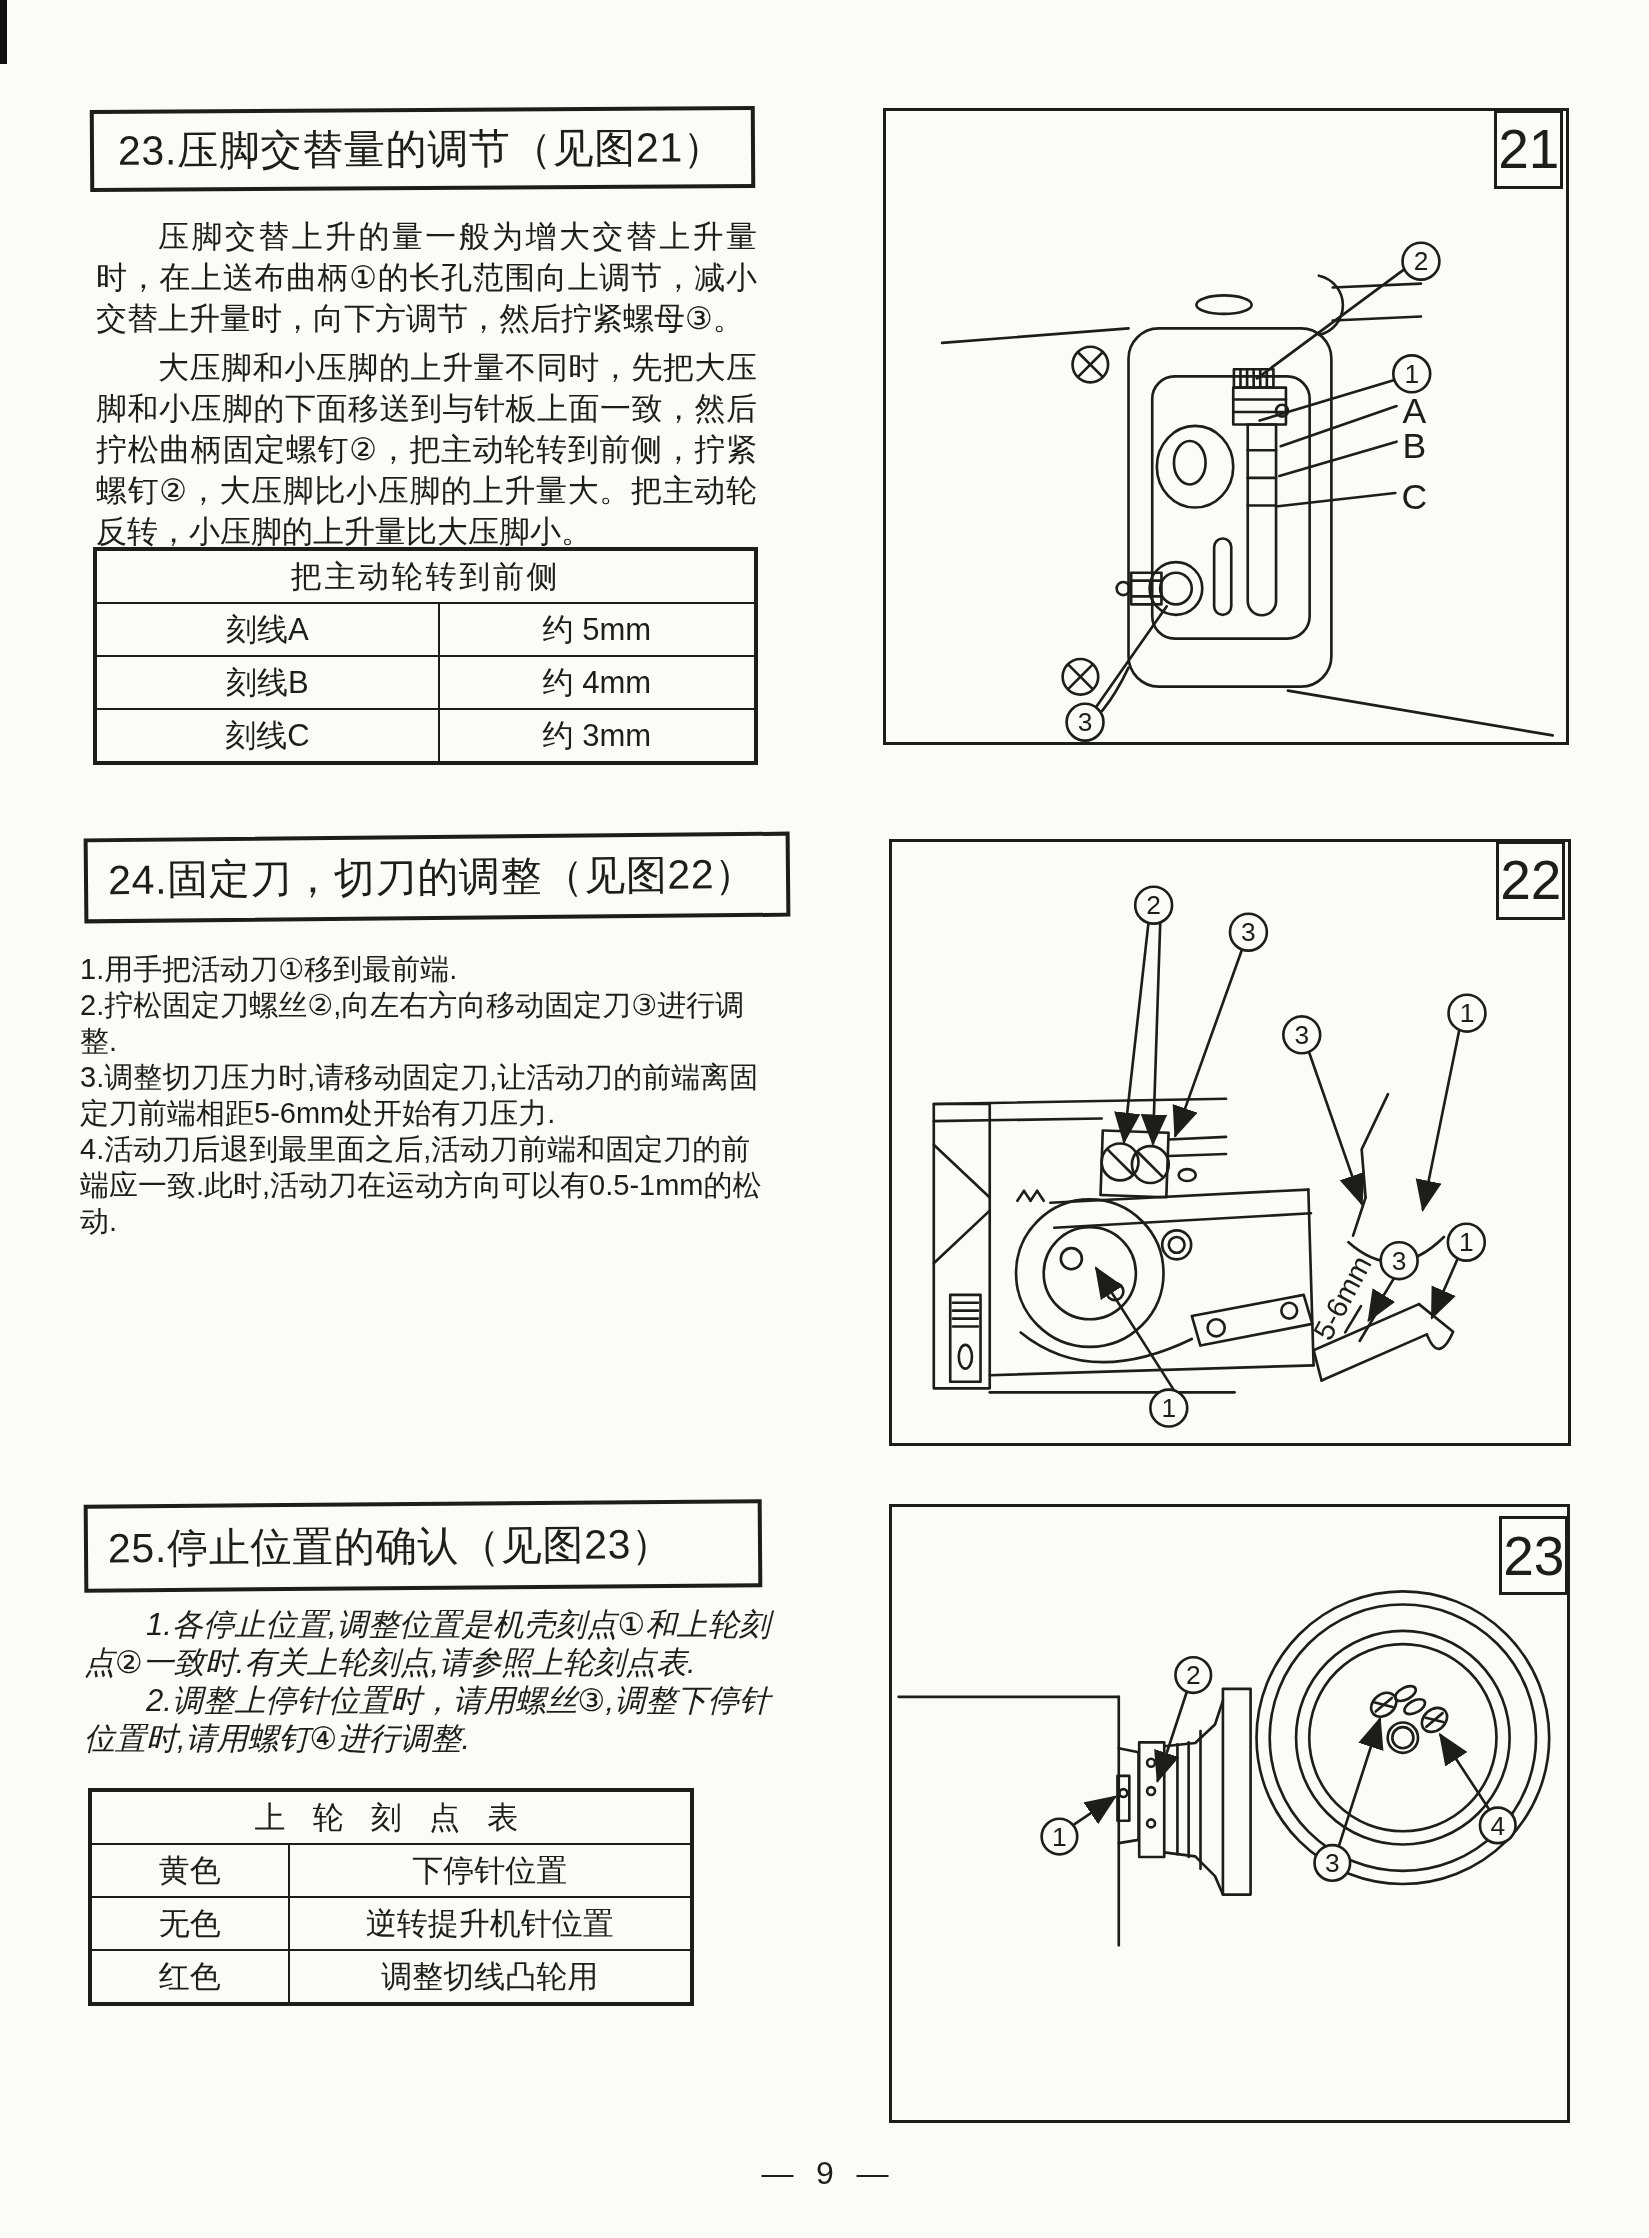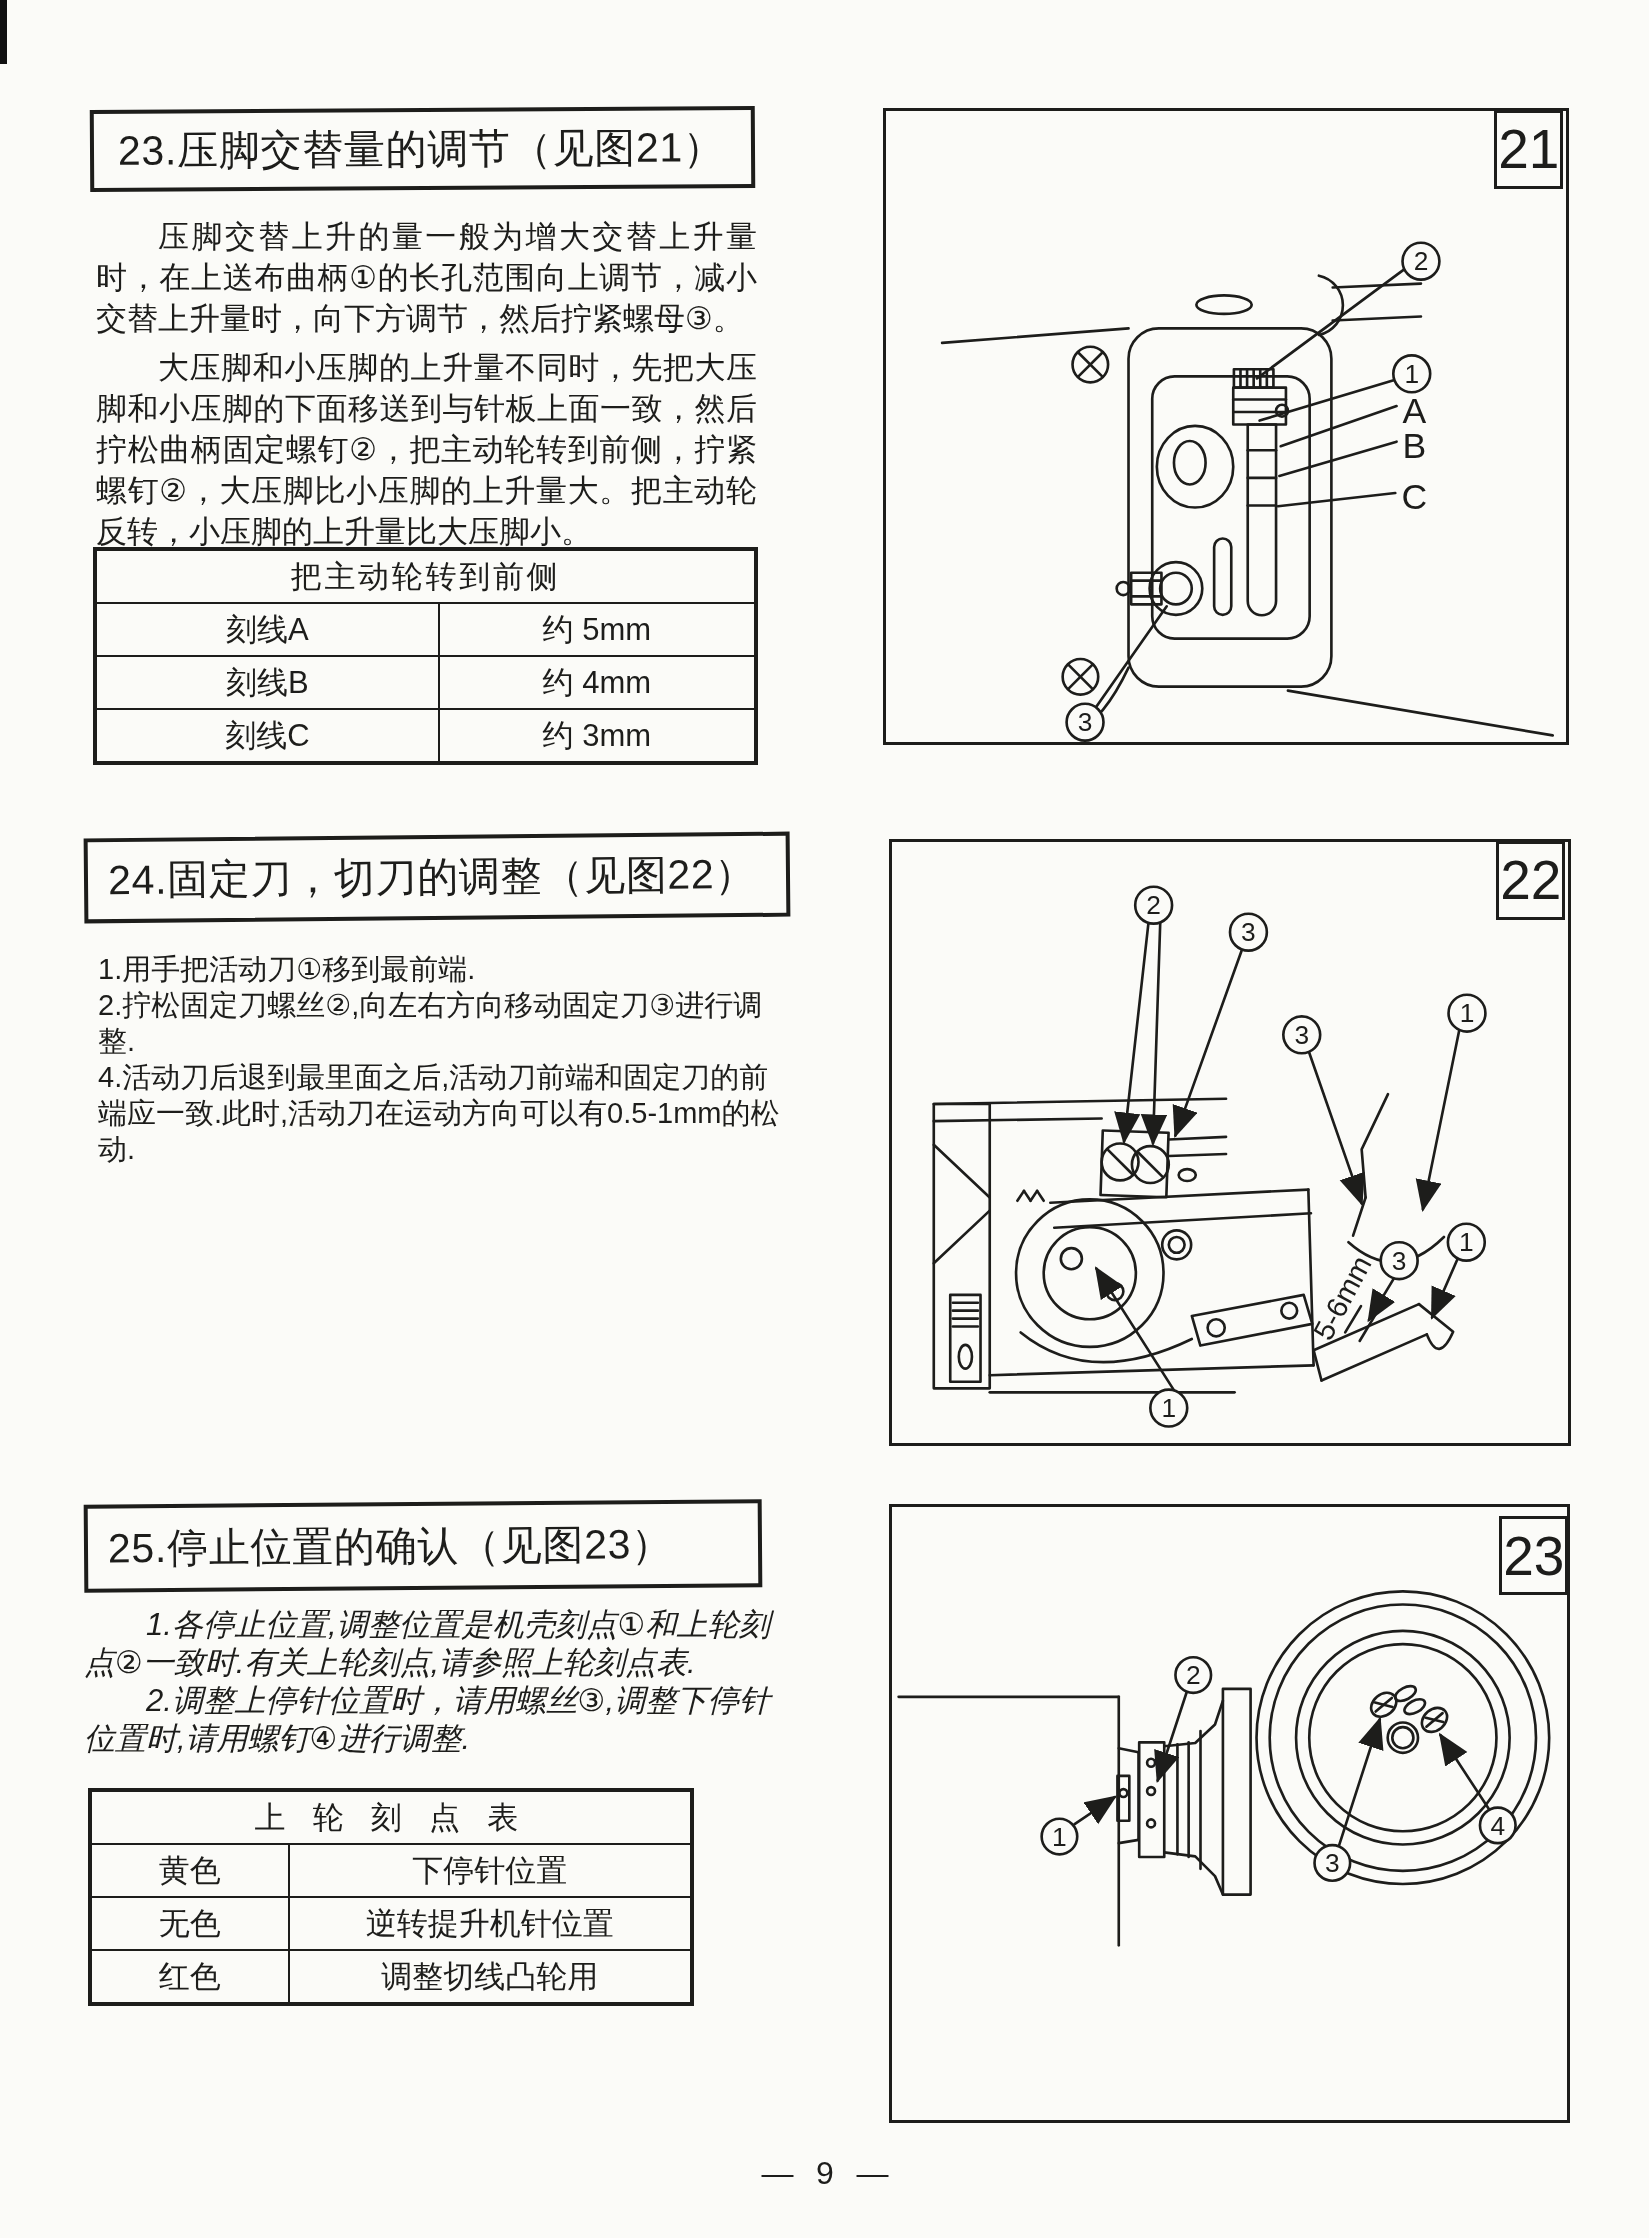--- a/index.html
+++ b/index.html
@@ -86,23 +86,24 @@
         <td class="cell">约 3mm</td>
       </tr>
     </tbody>
       </table>
   </div>
 
   <div class="abs hbox hb24" style="left:84px;top:835px;width:706px;height:85px;padding-left:20px;">
     <span>24.固定刀，切刀的调整（见图22）</span>
   </div>
 
-  <div class="abs list24" style="left:98px;top:951px;width:688px;">
+  <div class="abs list24" style="left:80px;top:951px;width:688px;">
     <p>1.用手把活动刀①移到最前端.</p>
     <p>2.拧松固定刀螺丝②,向左右方向移动固定刀③进行调整.</p>
+    <p>3.调整切刀压力时,请移动固定刀,让活动刀的前端离固定刀前端相距5-6mm处开始有刀压力.</p>
     <p>4.活动刀后退到最里面之后,活动刀前端和固定刀的前端应一致.此时,活动刀在运动方向可以有0.5-1mm的松动.</p>
   </div>
 
   <div class="abs hbox hb25" style="left:84px;top:1502px;width:678px;height:88px;padding-left:20px;">
     <span>25.停止位置的确认（见图23）</span>
   </div>
 
   <div class="abs body25" style="left:84px;top:1606px;width:686px;font-style:italic;">
     <p class="indent">1.各停止位置,调整位置是机壳刻点①和上轮刻点②一致时.有关上轮刻点,请参照上轮刻点表.</p>
     <p class="indent">2.调整上停针位置时，请用螺丝③,调整下停针位置时,请用螺钉④进行调整.</p>

